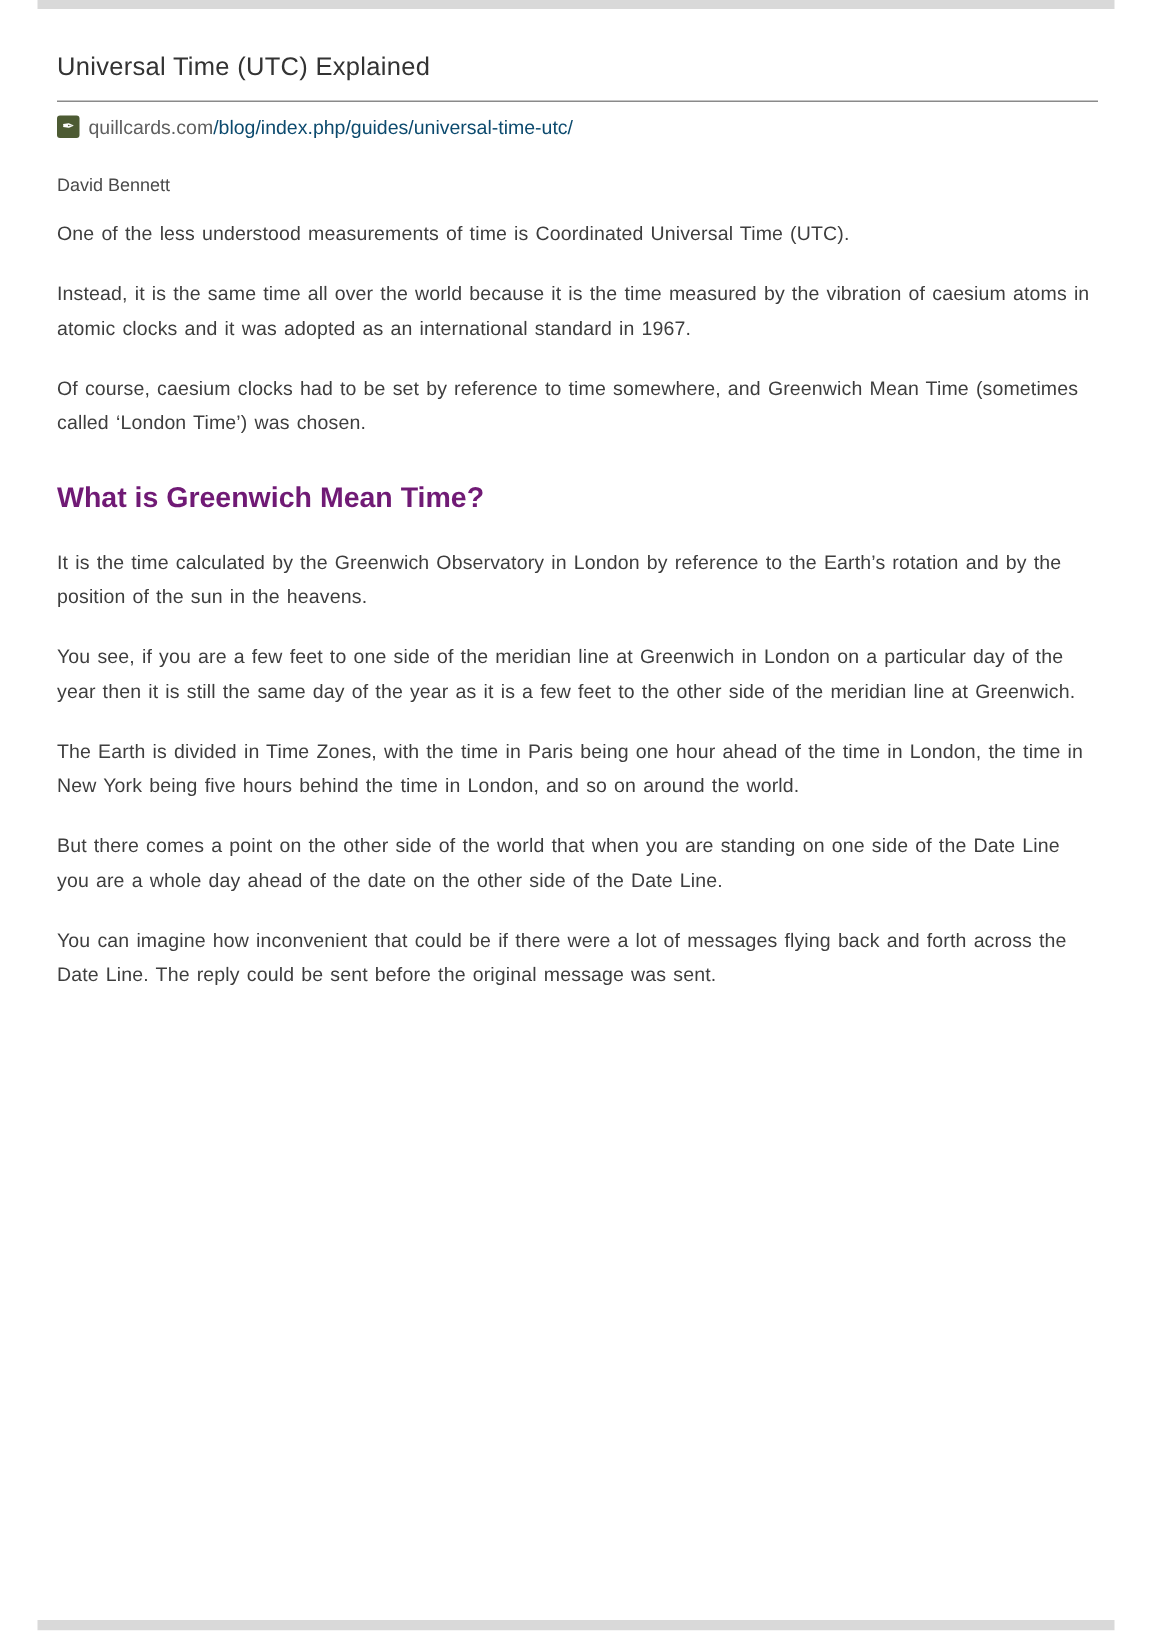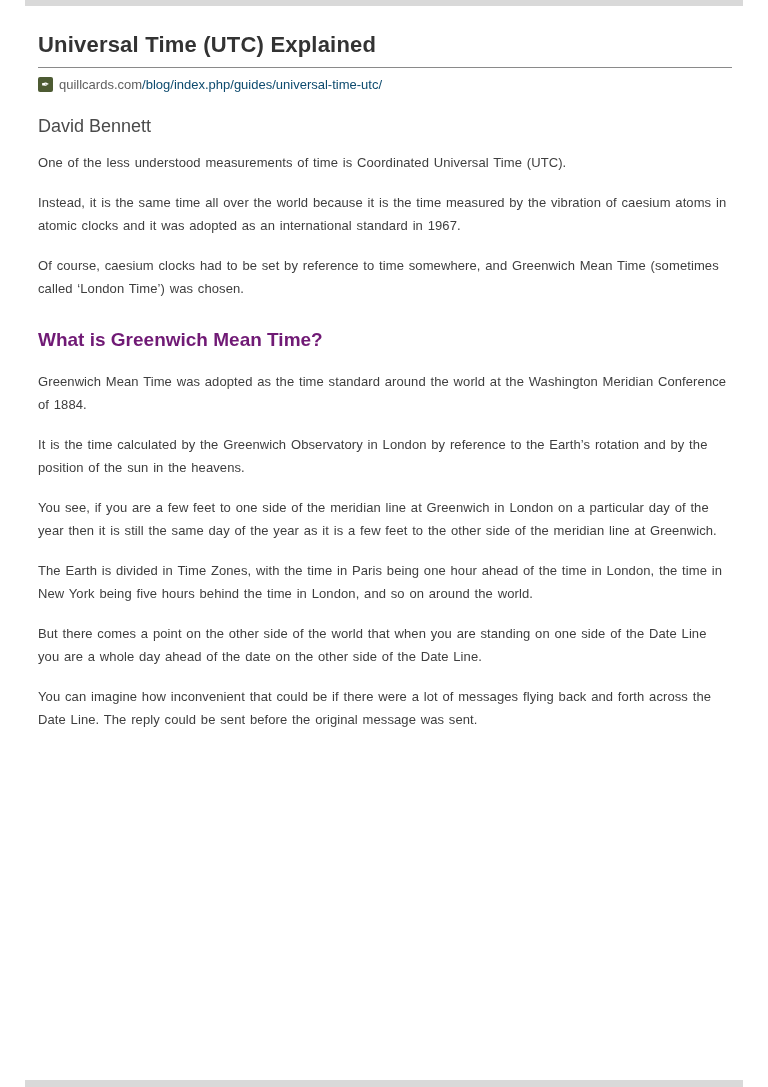--- a/index.html
+++ b/index.html
@@ -18,23 +18,23 @@
     left: 25px;
     width: 718px;
     background: #d9d9d9;
   }
   .edge-strip.top { top: 0; height: 6px; }
   .edge-strip.bottom { bottom: 0; height: 7px; }
   .page {
     padding: 32px 36px 0 38px;
   }
   h1 {
-    font-size: 22px;
+    font-size: 17px;
     line-height: 26px;
-    font-weight: bold;
+    font-weight: normal;
     color: #333333;
     letter-spacing: 0.2px;
     margin: 0 0 9px 0;
   }
   .rule {
     border: none;
     border-top: 1px solid #8a8a8a;
     margin: 0 0 9px 0;
   }
   .source {
@@ -53,21 +53,21 @@
     line-height: 15px;
     text-align: center;
     border-radius: 2px;
     margin-right: 6px;
     flex: 0 0 auto;
   }
   .src-link { text-decoration: none; color: inherit; }
   .site { font-weight: normal; color: #5f5f5f; }
   .path { color: #0c4a6e; margin-top: 35px; }
   .author {
-    font-size: 18px;
+    font-size: 12px;
     color: #4a4a4a;
     margin: 0 0 14px 0;
   }
   p.body {
     font-size: 13px;
     line-height: 23px;
     letter-spacing: 0.1px;
     word-spacing: 1px;
     color: #3e3e3e;
     margin: 0 0 17px 0;
@@ -98,21 +98,20 @@
   </div>
 
   <div class="author">David Bennett</div>
 
   <p class="body">One of the less understood measurements of time is Coordinated Universal Time (UTC).</p>
   <p class="body">Instead, it is the same time all over the world because it is the time measured by the vibration of caesium atoms in atomic clocks and it was adopted as an international standard in 1967.</p>
   <p class="body">Of course, caesium clocks had to be set by reference to time somewhere, and Greenwich Mean Time (sometimes called ‘London Time’) was chosen.</p>
 
   <h2>What is Greenwich Mean Time?</h2>
 
-  <p class="body">Greenwich Mean Time was adopted as the time standard around the world at the Washington Meridian Conference of 1884.</p>
   <p class="body">It is the time calculated by the Greenwich Observatory in London by reference to the Earth’s rotation and by the position of the sun in the heavens.</p>
   <p class="body">You see, if you are a few feet to one side of the meridian line at Greenwich in London on a particular day of the year then it is still the same day of the year as it is a few feet to the other side of the meridian line at Greenwich.</p>
   <p class="body">The Earth is divided in Time Zones, with the time in Paris being one hour ahead of the time in London, the time in New York being five hours behind the time in London, and so on around the world.</p>
   <p class="body">But there comes a point on the other side of the world that when you are standing on one side of the Date Line you are a whole day ahead of the date on the other side of the Date Line.</p>
   <p class="body">You can imagine how inconvenient that could be if there were a lot of messages flying back and forth across the Date Line. The reply could be sent before the original message was sent.</p>
 
 </div>
 
 <div class="edge-strip bottom"></div>
 

